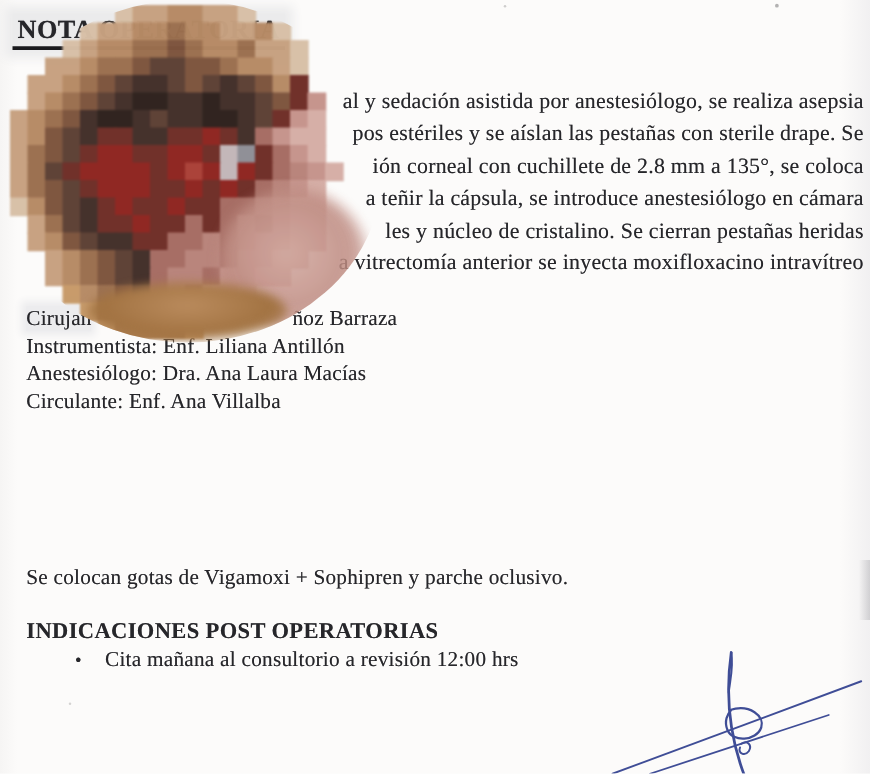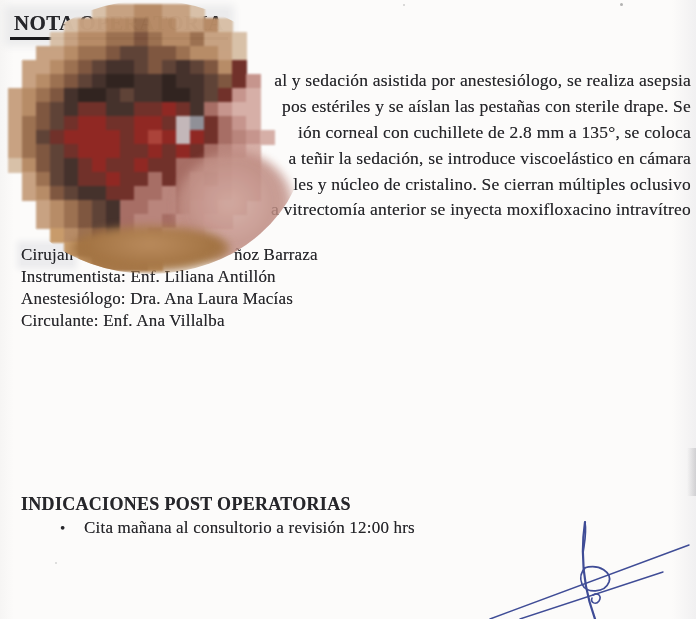--- a/index.html
+++ b/index.html
@@ -43,33 +43,34 @@
 <div class="page">
 
   <div class="title-row" style="top:11px;">
     <span class="doc-title wash">NOTA OPERATORIA</span>
   </div>
 
   <div>
     <div class="txt para-line" style="top:70px;">al y sedación asistida por anestesiólogo, se realiza asepsia</div>
     <div class="txt para-line" style="top:96px;">pos estériles y se aíslan las pestañas con sterile drape. Se</div>
     <div class="txt para-line" style="top:122px;margin-left:15px;">ión corneal con cuchillete de 2.8 mm a 135°, se coloca</div>
-    <div class="txt para-line" style="top:148px;">a teñir la sedación, se introduce viscoelástico en cámara</div>
-    <div class="txt para-line" style="top:174px;">les y núcleo de cristalino. Se cierran múltiples oclusivo</div>
+    <div class="txt para-line" style="top:148px;">a teñir la cápsula, se introduce anestesiólogo en cámara</div>
+    <div class="txt para-line" style="top:174px;">les y núcleo de cristalino. Se cierran pestañas heridas</div>
     <div class="txt para-line" style="top:199px;">a vitrectomía anterior se inyecta moxifloxacino intravítreo</div>
   </div>
 
   <div>
     <div class="txt" style="left:21px; top:245px; background:#ececee; box-shadow:0 0 6px 4px #ececee;">Cirujan</div>
     <div class="txt" style="left:234px; top:245px;">ñoz Barraza</div>
     <div class="txt" style="left:21px; top:267px;">Instrumentista: Enf. Liliana Antillón</div>
     <div class="txt" style="left:21px; top:289px;">Anestesiólogo: Dra. Ana Laura Macías</div>
     <div class="txt" style="left:21px; top:311px;">Circulante: Enf. Ana Villalba</div>
   </div>
 
+  <div class="txt" style="left:21px; top:452px;">Se colocan gotas de Vigamoxi + Sophipren y parche oclusivo.</div>
   <div class="txt bold" style="left:21px; top:494px; font-size:18px; letter-spacing:.3px;">INDICACIONES POST OPERATORIAS</div>
   <div class="txt" style="left:60px; top:518px;">
     <span class="bullet-dot">•</span><span>Cita mañana al consultorio a revisión 12:00 hrs</span>
   </div>
 
   <div class="blob">
     <div class="mosaic">
         <div style="position: absolute; left: 98px; top: 0px; width: 14.5px; height: 14.5px; background: rgb(216, 192, 168);"></div>
         <div style="position: absolute; left: 112px; top: 0px; width: 14.5px; height: 14.5px; background: rgb(198, 161, 129);"></div>
         <div style="position: absolute; left: 126px; top: 0px; width: 14.5px; height: 14.5px; background: rgb(198, 161, 129);"></div>

